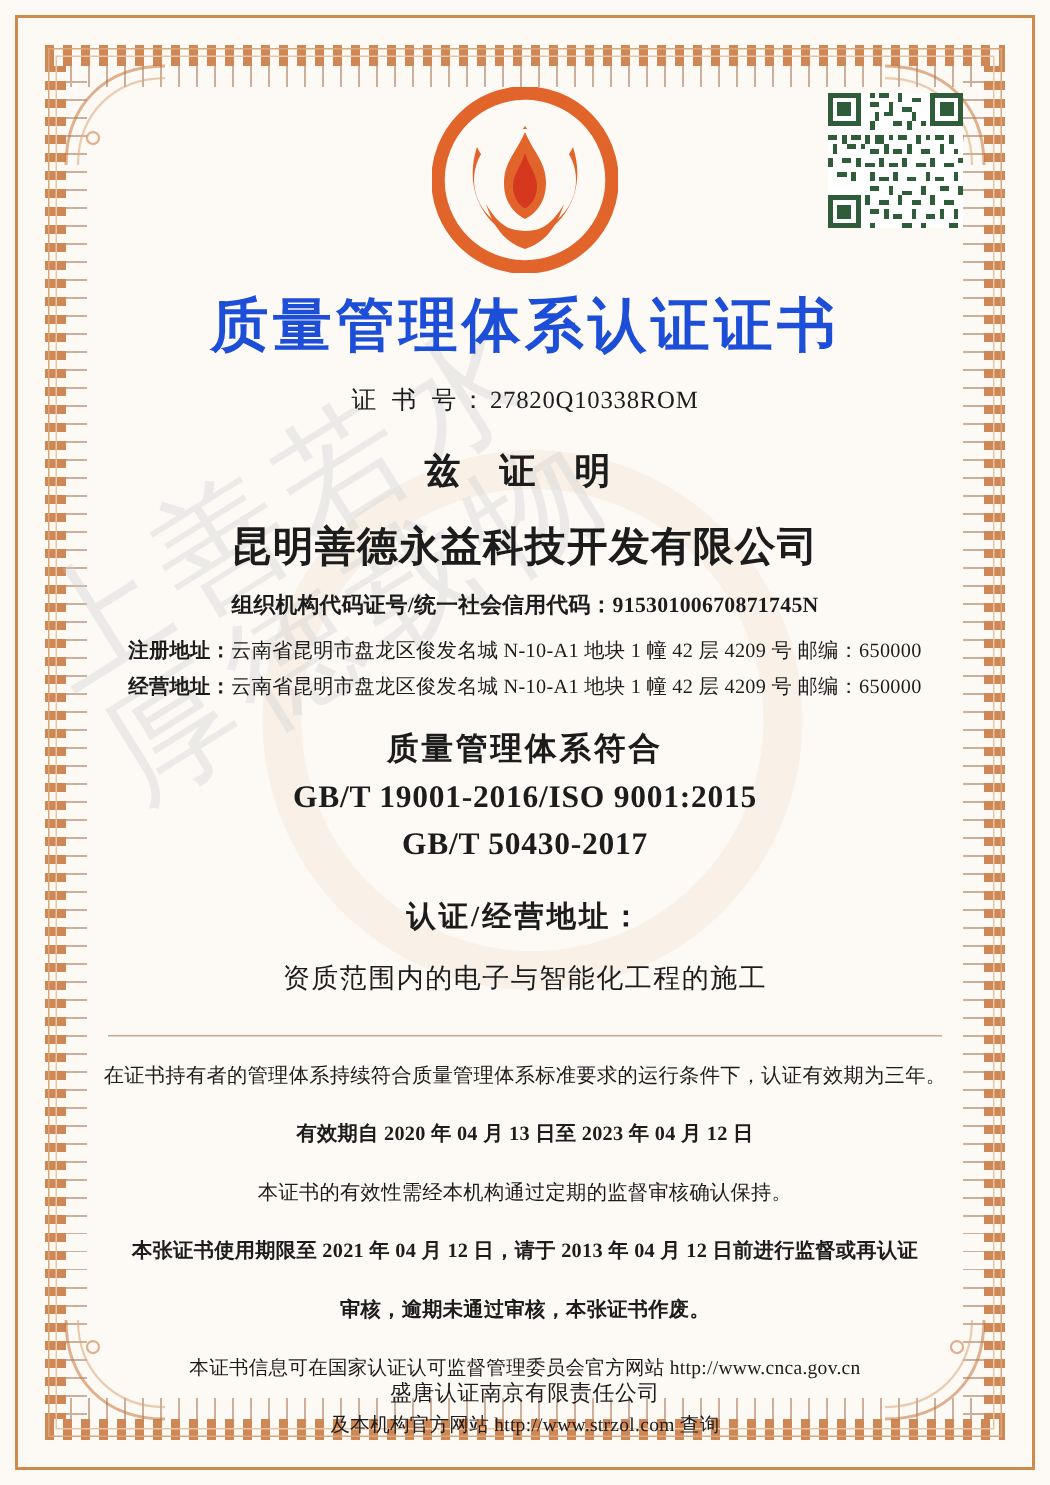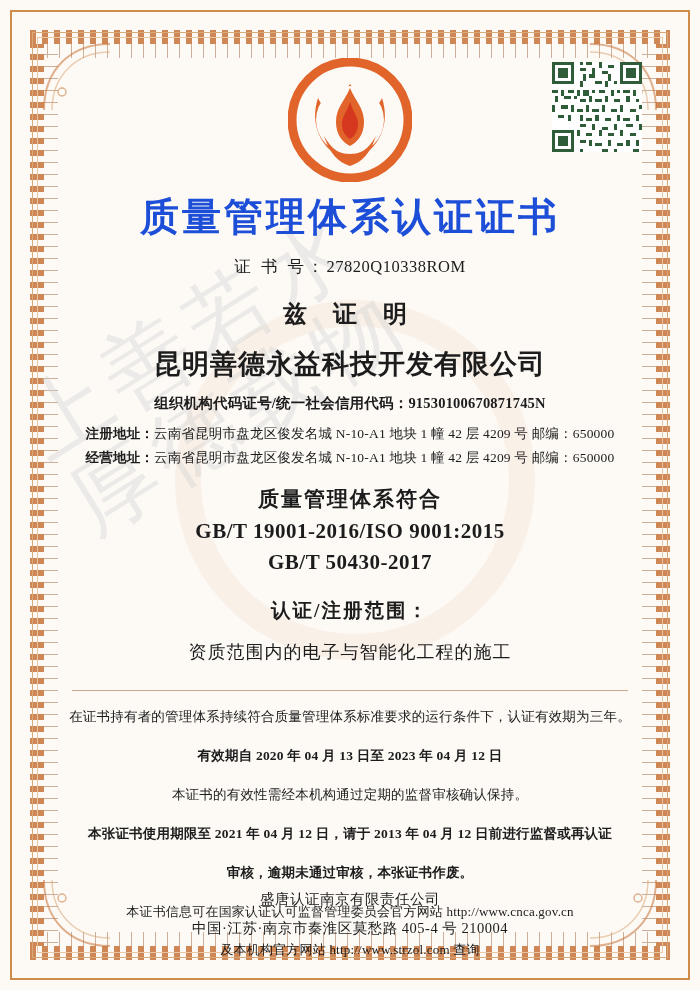--- a/index.html
+++ b/index.html
@@ -372,32 +372,31 @@
       </div>
       <div class="addr-line">
         <span class="k">经营地址：</span><span>云南省昆明市盘龙区俊发名城 N-10-A1 地块 1 幢 42 层 4209 号  邮编：650000</span>
       </div>
     </div>
 
     <div class="std-head">质量管理体系符合</div>
     <div class="std-line">GB/T 19001-2016/ISO 9001:2015</div>
     <div class="std-line">GB/T 50430-2017</div>
 
-    <div class="scope-head">认证/注册范围：</div>
+    <div class="scope-head">认证/经营地址：</div>
     <div class="scope-text">资质范围内的电子与智能化工程的施工</div>
 
     <div class="divider"></div>
 
     <div class="note">在证书持有者的管理体系持续符合质量管理体系标准要求的运行条件下，认证有效期为三年。</div>
     <div class="note bold">有效期自 2020 年 04 月 13 日至 2023 年 04 月 12 日</div>
     <div class="note">本证书的有效性需经本机构通过定期的监督审核确认保持。</div>
     <div class="note bold">本张证书使用期限至 2021 年 04 月 12 日，请于 2013 年 04 月 12 日前进行监督或再认证</div>
     <div class="note bold">审核，逾期未通过审核，本张证书作废。</div>
     <div class="note small">本证书信息可在国家认证认可监督管理委员会官方网站 http://www.cnca.gov.cn</div>
     <div class="note small">及本机构官方网站 http://www.strzol.com 查询</div>
 
     <div class="footer">
       <div class="f1">盛唐认证南京有限责任公司</div>
-      <div class="f2">中国·江苏·南京市秦淮区莫愁路 405-4 号   210004</div>
     </div>
 
   </div>
 </div>
 
 </body></html>

